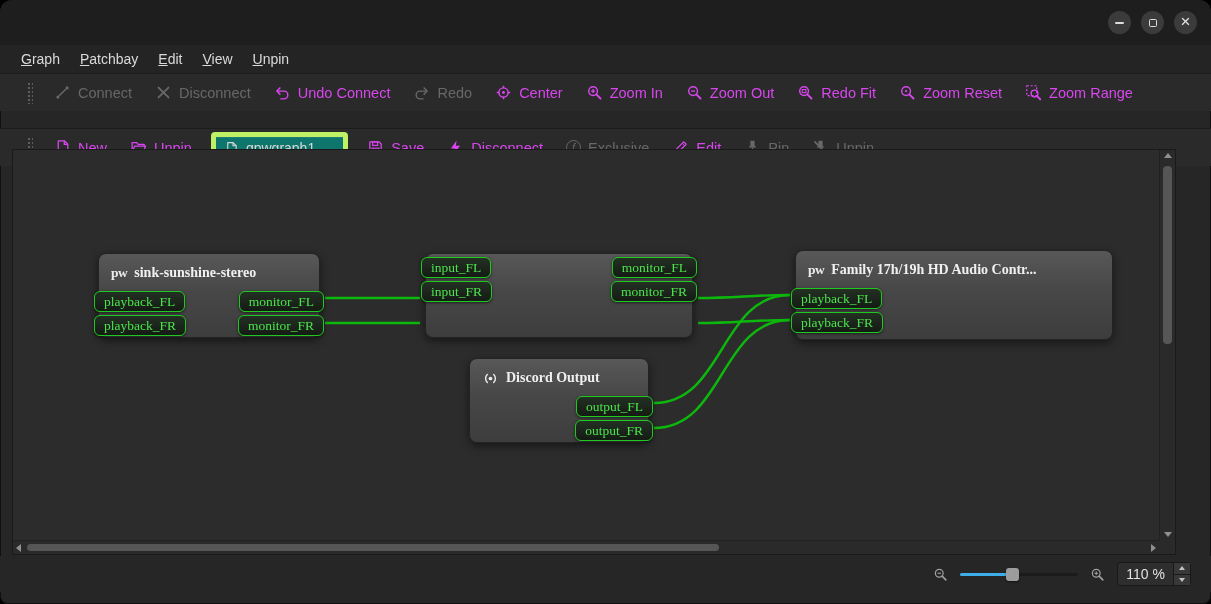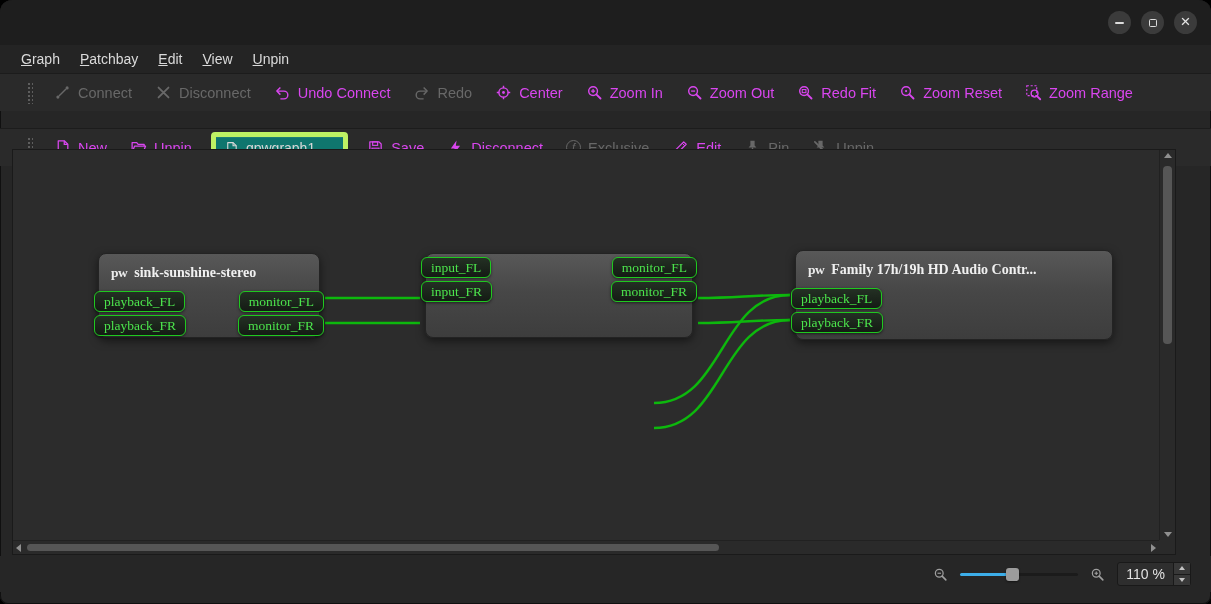--- a/index.html
+++ b/index.html
@@ -397,20 +397,34 @@
           <span class="node-title">Family 17h/19h HD Audio Contr...</span>
         </div>
         <div class="port-row">
           <span class="port">playback_FL</span>
         </div>
         <div class="port-row">
           <span class="port">playback_FR</span>
         </div>
       </div>
 
+      <div class="node" style="left:456px; top:208px; width:180px; height:85px;">
+        <div class="node-header">
+          <svg class="ic node-icon">
+              <use href="#sym-record"></use>
+            </svg>
+          <span class="node-title">Discord Output</span>
+        </div>
+        <div class="port-row only-out">
+          <span class="port">output_FL</span>
+        </div>
+        <div class="port-row only-out">
+          <span class="port">output_FR</span>
+        </div>
+      </div>
 
     </div>
 
     <div class="vscroll">
       <div class="sb-btn" style="top:3px; left:4px;">
           <span class="tri-up"></span>
         </div>
       <div class="vthumb"></div>
       <div class="sb-btn" style="bottom:3px; left:4px;">
           <span class="tri-down"></span>

